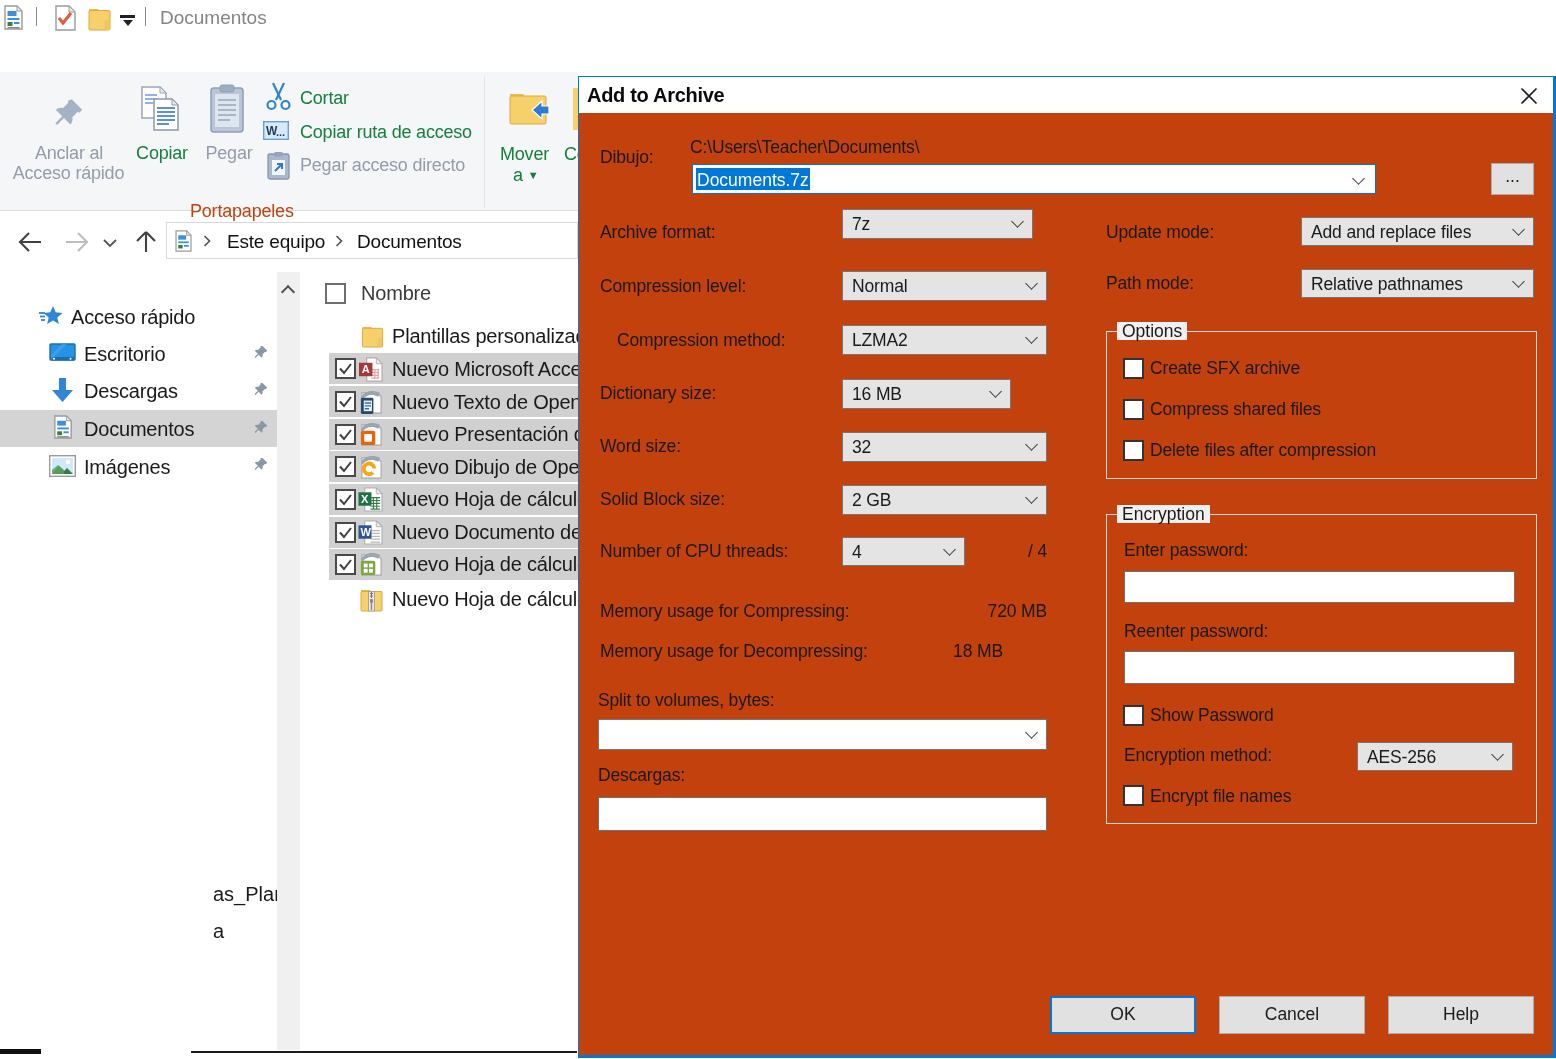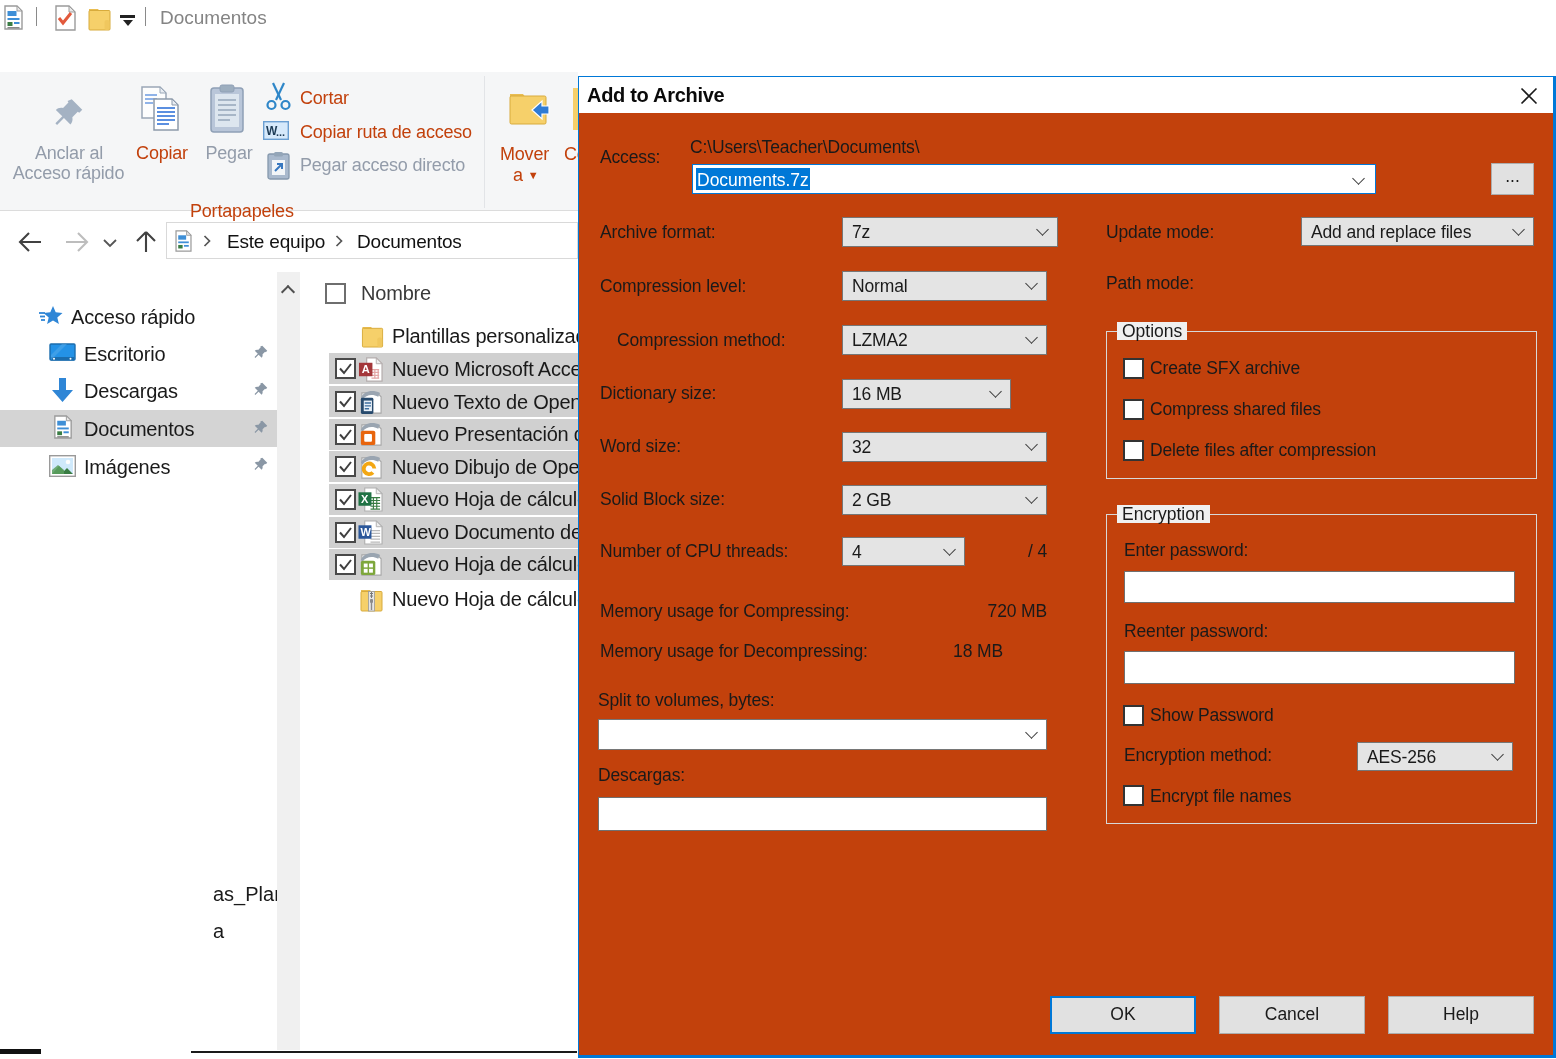--- a/index.html
+++ b/index.html
@@ -2,21 +2,21 @@
 <html><head>
 <meta charset="utf-8">
 <style>
 *{margin:0;padding:0;box-sizing:border-box;font-family:"Liberation Sans",sans-serif;}
 html,body{width:1556px;height:1059px;overflow:hidden;background:#fff;position:relative;}
 .a{position:absolute;}
 .txt{white-space:nowrap;line-height:1;}
 
 #tabrow .tab{position:absolute;top:33px;height:38px;font-size:19px;color:#1b1b1b;text-align:center;line-height:38px;}
 #ribbon{left:0;top:72px;width:578px;height:138px;background:#f5f6f7;}
-.rlabel{font-size:18px;letter-spacing:-0.2px;color:#c2410c;}
+.rlabel{font-size:18px;letter-spacing:-0.2px;color:#15803d;}
 .rgray{color:#939caa;}
 .combo{position:absolute;background:#e4e4e4;border:1px solid #767676;}
 .combo .ctext{position:absolute;left:9px;top:50%;transform:translateY(-50%);font-size:17.5px;letter-spacing:-0.15px;color:#1a1a1a;white-space:nowrap;}
 .combo .cv{position:absolute;right:10px;top:50%;margin-top:-7px;width:9px;height:9px;border-right:1.7px solid #3c3c3c;border-bottom:1.7px solid #3c3c3c;transform:rotate(45deg);}
 .dlabel{position:absolute;font-size:17.5px;letter-spacing:-0.15px;color:#1a1a1a;white-space:nowrap;line-height:22px;height:22px;}
 .field{position:absolute;background:#fff;border:1px solid #707070;}
 .cb{position:absolute;width:21px;height:21px;background:#fff;border:2px solid #333;}
 .grp{position:absolute;border:1px solid #d8d8d8;}
 .grplab{position:absolute;font-size:17.5px;color:#1a1a1a;background:#f0f0f0;padding:0 5px;line-height:18px;}
 .btn{position:absolute;background:#e1e1e1;border:1px solid #adadad;font-size:17.5px;color:#1a1a1a;text-align:center;line-height:34px;height:38px;width:146px;}
@@ -362,41 +362,41 @@
   <div class="a" style="left:191px;top:1051px;width:386px;height:2px;background:#1a1a1a;"></div>
 </div>
 
 <div class="a" id="dlg" style="left:578px;top:76px;width:978px;height:982px;background:#c2410c;border:1px solid #0078d7;border-right:3px solid #0078d7;border-bottom:3px solid #0078d7;z-index:10;">
   <div class="a" style="left:0;top:0;width:974px;height:36px;background:#fff;"></div>
   <div class="a txt" style="left:8px;top:8px;font-size:20px;font-weight:700;letter-spacing:-0.3px;color:#0a0a0a;">Add to Archive</div>
   <svg class="a" style="left:941px;top:10px;" width="18" height="18" viewBox="0 0 18 18">
       <path d="M1.5 1.5 L16.5 16.5 M16.5 1.5 L1.5 16.5" stroke="#1a1a1a" stroke-width="1.6"></path>
     </svg>
 
-  <div class="dlabel" style="left:21px;top:69px;">Access:</div>
+  <div class="dlabel" style="left:21px;top:69px;">Dibujo:</div>
   <div class="dlabel" style="left:111px;top:59px;">C:\Users\Teacher\Documents\</div>
   <div class="field" style="left:113px;top:87px;width:684px;height:30px;border-color:#0078d7;">
     <span style="position:absolute;left:3px;top:3px;bottom:3px;background:#0078d7;color:#fff;font-size:17.5px;line-height:22px;padding:1px 1px;">Documents.7z</span>
     <span class="a" style="right:12px;top:9px;width:9px;height:9px;border-right:1.7px solid #3c3c3c;border-bottom:1.7px solid #3c3c3c;transform:rotate(45deg);"></span>
   </div>
   <div class="btn" style="left:912px;top:86px;width:43px;height:32px;line-height:24px;">...</div>
 
   <div class="dlabel" style="left:21px;top:144px;">Archive format:</div>
   <div class="dlabel" style="left:21px;top:198px;">Compression level:</div>
   <div class="dlabel" style="left:38px;top:252px;">Compression method:</div>
   <div class="dlabel" style="left:21px;top:305px;">Dictionary size:</div>
   <div class="dlabel" style="left:21px;top:358px;">Word size:</div>
   <div class="dlabel" style="left:21px;top:411px;">Solid Block size:</div>
   <div class="dlabel" style="left:21px;top:463px;">Number of CPU threads:</div>
   <div class="dlabel" style="left:21px;top:523px;">Memory usage for Compressing:</div>
   <div class="dlabel" style="left:21px;top:563px;">Memory usage for Decompressing:</div>
   <div class="dlabel" style="left:19px;top:612px;">Split to volumes, bytes:</div>
   <div class="dlabel" style="left:19px;top:687px;">Descargas:</div>
 
-  <div class="combo" style="left:263px;top:140px;width:216px;height:30px;">
+  <div class="combo" style="left:263px;top:132px;width:191px;height:30px;">
       <span class="ctext">7z</span>
       <span class="cv"></span>
     </div>
   <div class="combo" style="left:263px;top:194px;width:205px;height:30px;">
       <span class="ctext">Normal</span>
       <span class="cv"></span>
     </div>
   <div class="combo" style="left:263px;top:248px;width:205px;height:30px;">
       <span class="ctext">LZMA2</span>
       <span class="cv"></span>
@@ -424,20 +424,24 @@
 
   <div class="combo" style="left:19px;top:642px;width:449px;height:31px;background:#fff;">
       <span class="cv"></span>
     </div>
   <div class="field" style="left:19px;top:720px;width:449px;height:34px;"></div>
 
   <div class="dlabel" style="left:527px;top:144px;">Update mode:</div>
   <div class="dlabel" style="left:527px;top:195px;text-align:right;">Path mode:</div>
   <div class="combo" style="left:722px;top:140px;width:233px;height:29px;">
       <span class="ctext">Add and replace files</span>
+      <span class="cv"></span>
+    </div>
+  <div class="combo" style="left:722px;top:192px;width:233px;height:29px;">
+      <span class="ctext">Relative pathnames</span>
       <span class="cv"></span>
     </div>
 
   <div class="grp" style="left:527px;top:254px;width:431px;height:148px;"></div>
   <div class="grplab" style="left:538px;top:245px;">Options</div>
   <div class="cb" style="left:544px;top:281px;"></div>
   <div class="dlabel" style="left:571px;top:280px;">Create SFX archive</div>
   <div class="cb" style="left:544px;top:322px;"></div>
   <div class="dlabel" style="left:571px;top:321px;">Compress shared files</div>
   <div class="cb" style="left:544px;top:363px;"></div>

